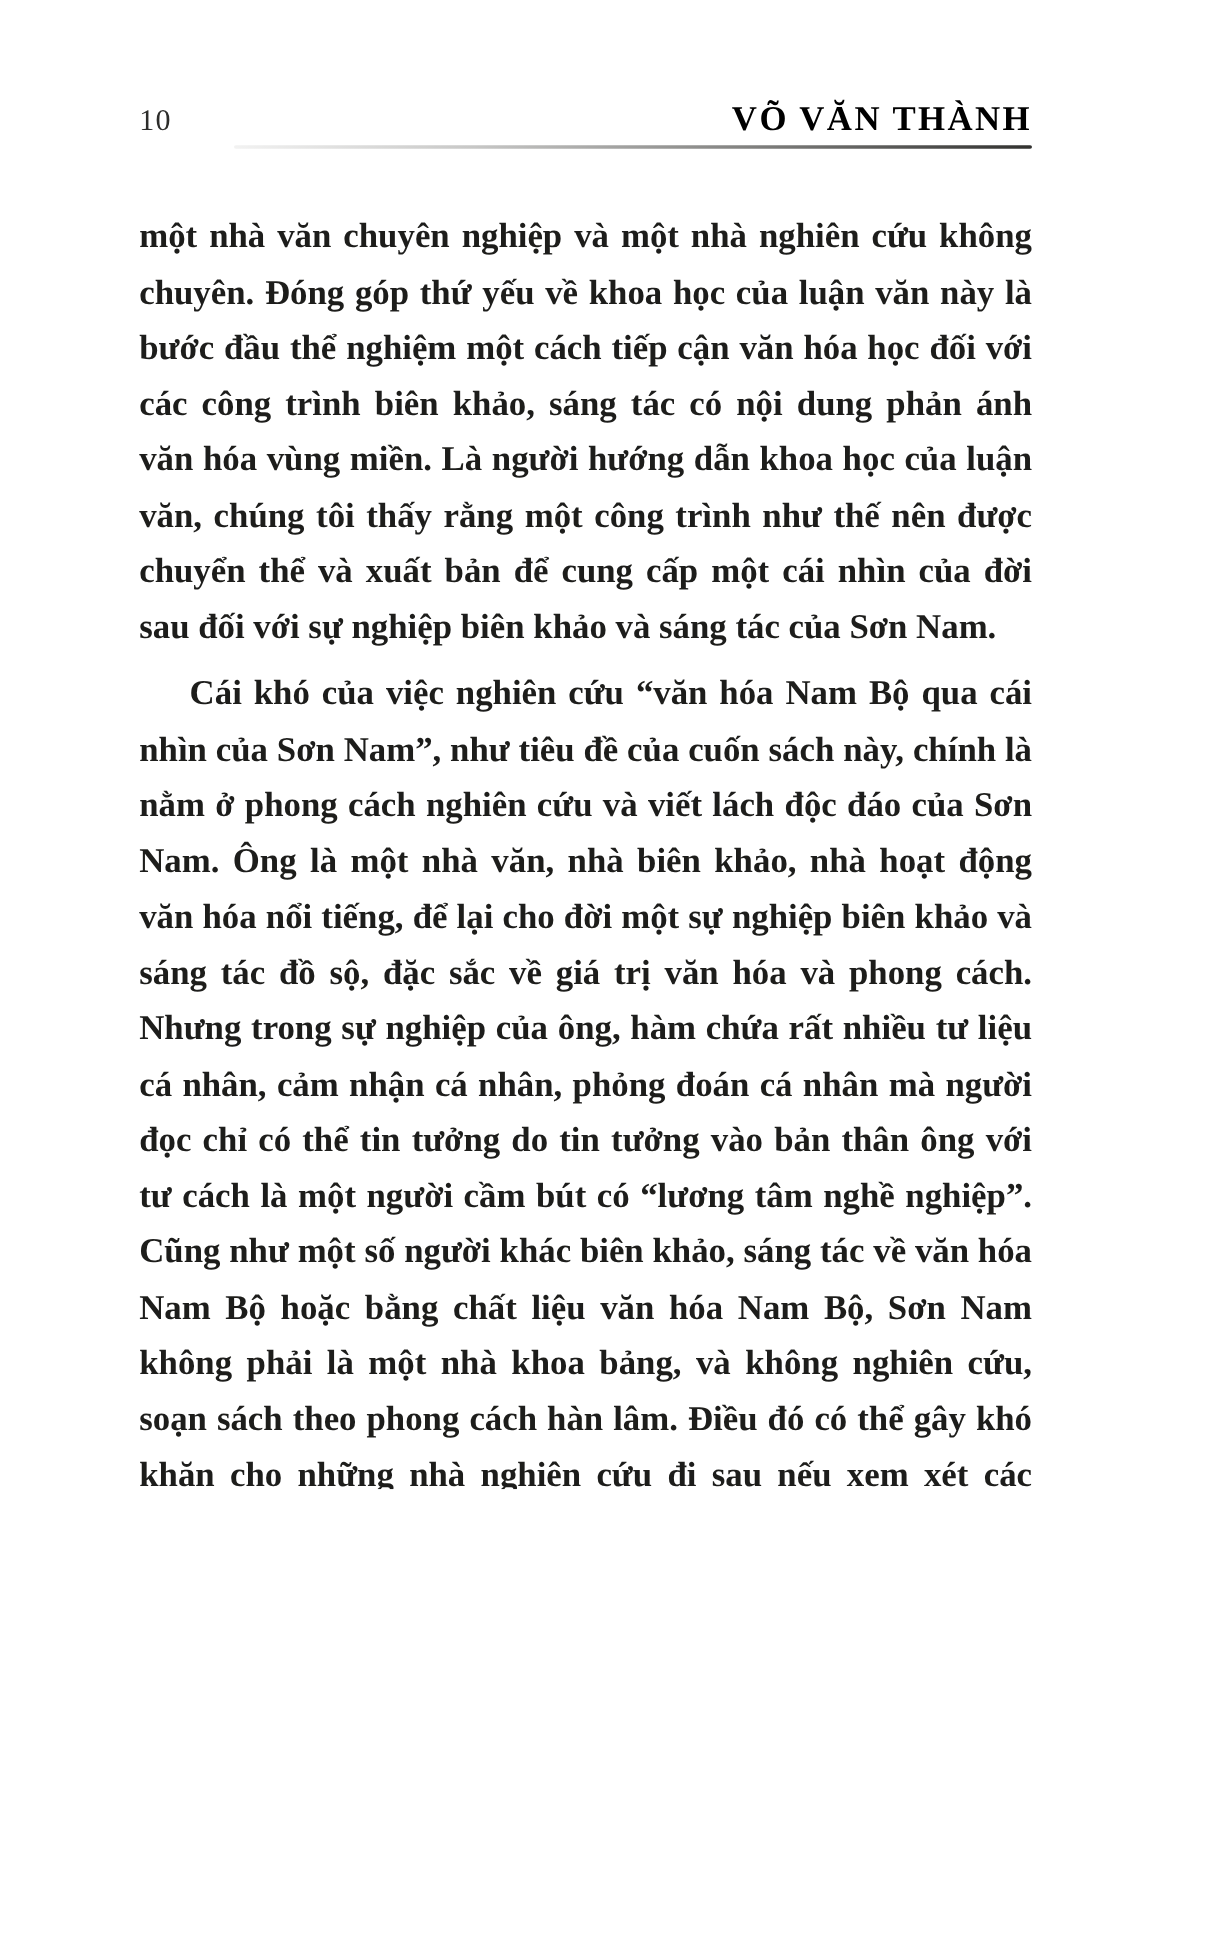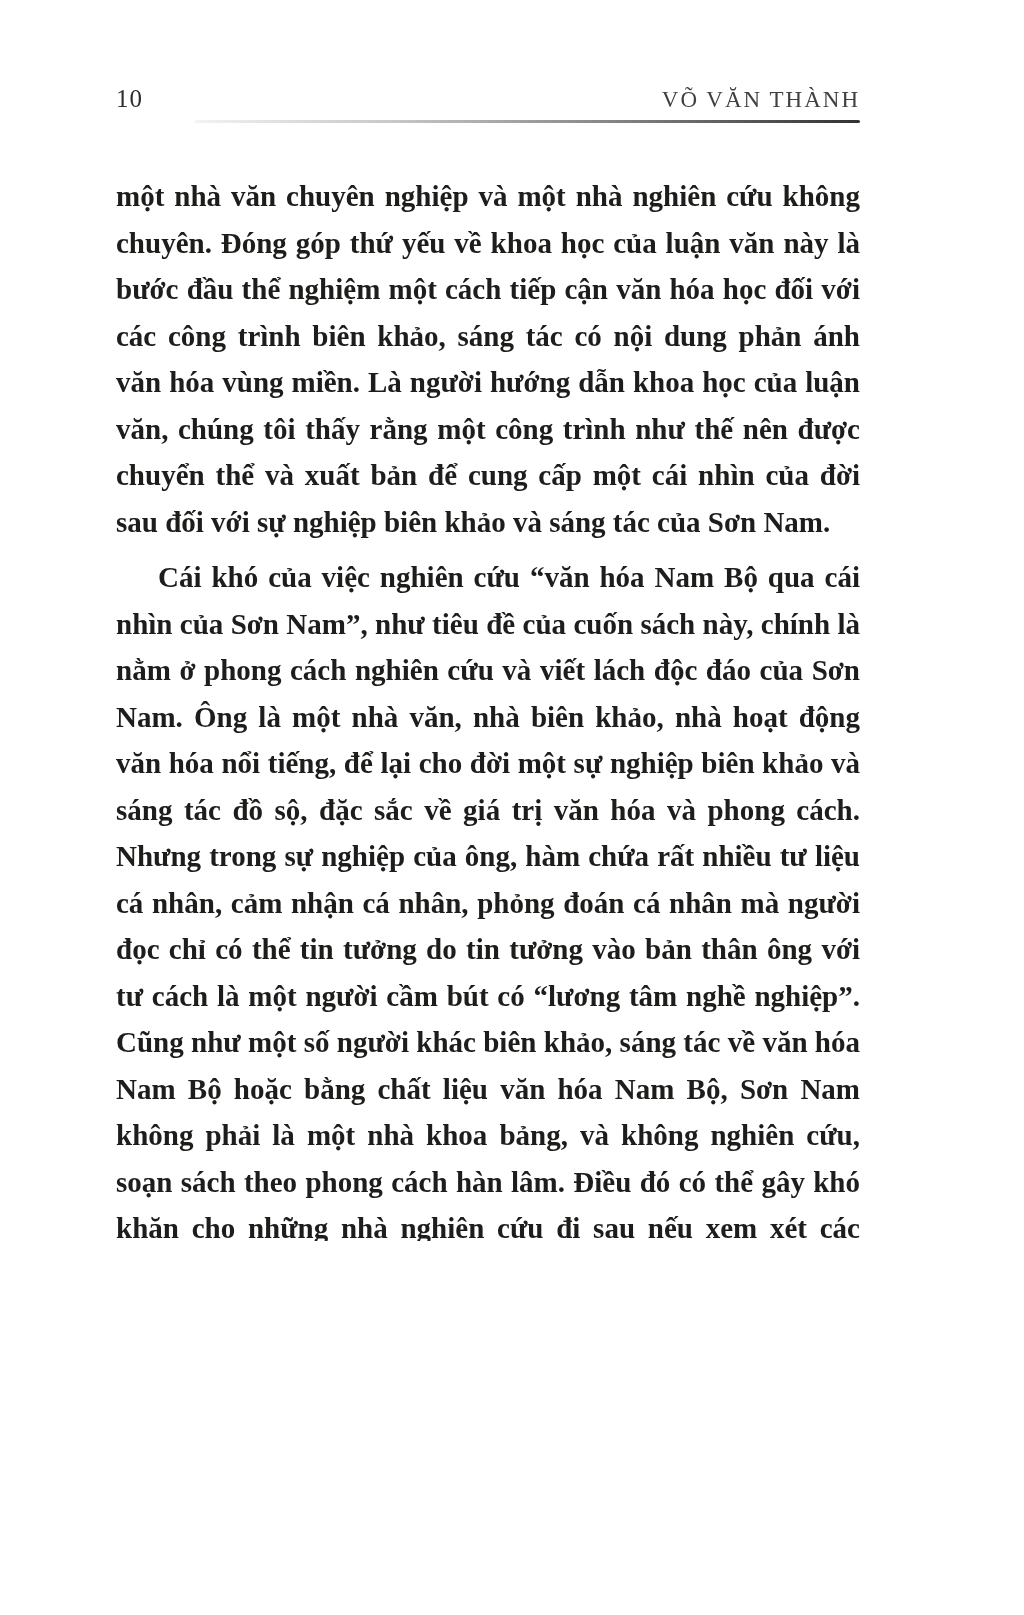--- a/index.html
+++ b/index.html
@@ -24,25 +24,25 @@
     justify-content: space-between;
     align-items: baseline;
   }
   .page-number {
     font-size: 25px;
     line-height: 26px;
     color: #2d2d2b;
     letter-spacing: 1px;
   }
   .running-title {
-    font-size: 23px;
+    font-size: 29px;
     line-height: 26px;
-    color: #404040;
+    color: #000000;
     letter-spacing: 2px;
-    font-weight: normal;
+    font-weight: bold;
   }
   .header-rule {
     height: 3px;
     margin-top: 7px;
     margin-left: 79px;
     background: linear-gradient(to right,
       rgba(130,130,126,0.10) 0%,
       rgba(95,95,92,0.35) 30%,
       rgba(60,60,57,0.65) 65%,
       rgba(32,32,30,0.92) 100%);

